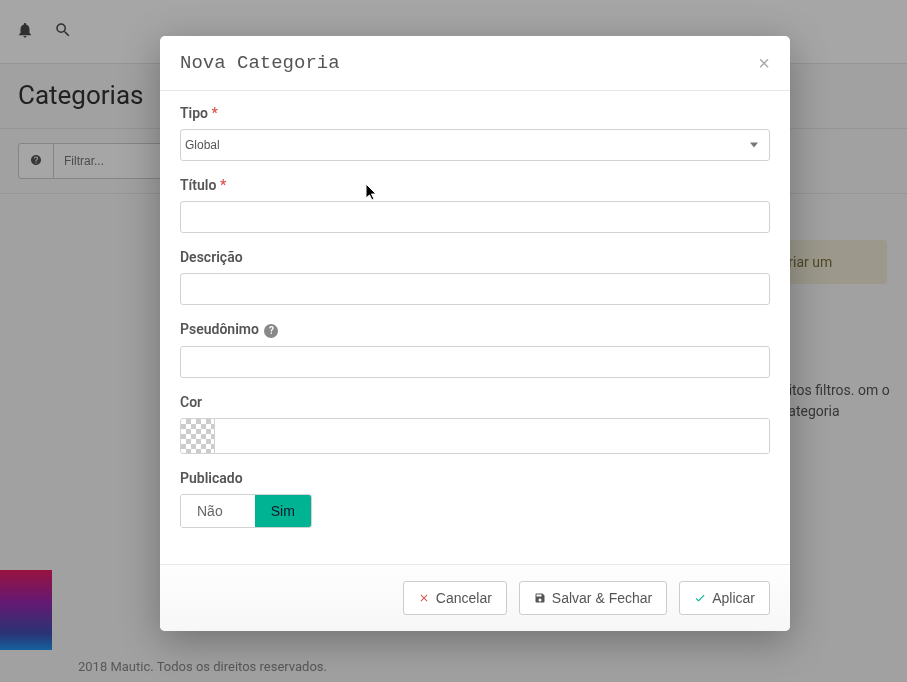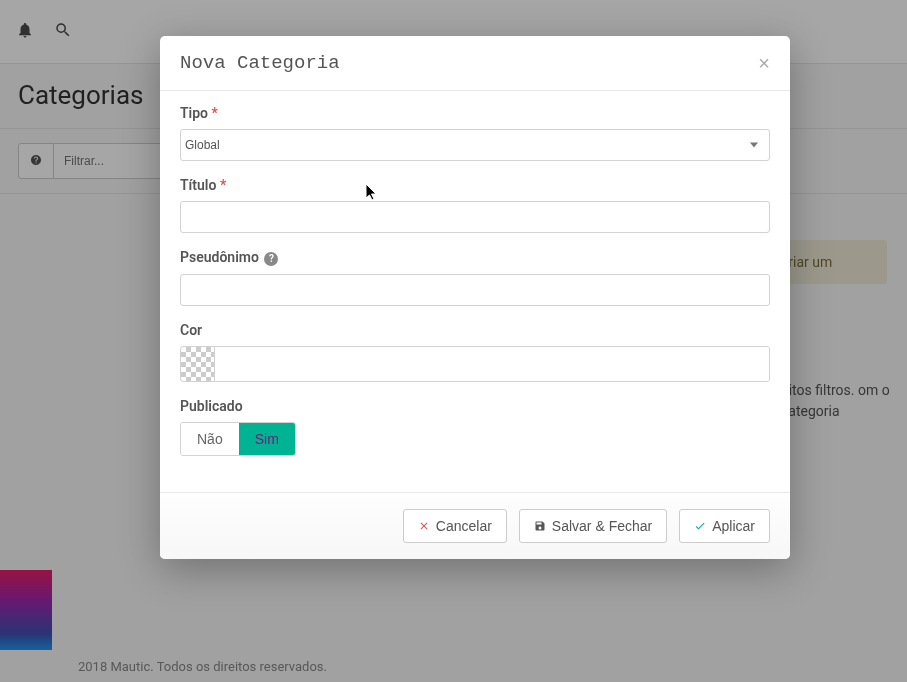--- a/index.html
+++ b/index.html
@@ -222,21 +222,22 @@
     .toggle-btn {
       padding: 8px 16px;
       font-size: 14px;
       background: #fff;
       border: none;
       color: #666;
       cursor: pointer;
     }
     .toggle-btn.active {
       background: #00b393;
-      color: #701a75;
+      color: #0f172a;
+      margin-left: 16px;
     }
     .modal-footer {
       padding: 16px 20px;
       border-top: 1px solid #e8e8e8;
       display: flex;
       justify-content: flex-end;
       gap: 12px;
       background: linear-gradient(#fefefe, #f7f7f7);
       border-radius: 0 0 5px 5px;
     }
@@ -330,20 +331,24 @@
     </div>
 
     <div class="form-group">
       <label class="form-label">
         <span>Título</span>
         <span class="required">*</span>
       </label>
       <input class="form-control" type="text" value="" style="">
     </div>
 
+    <div class="form-group">
+      <label class="form-label">Descrição</label>
+      <input class="form-control" type="text" value="" style="">
+    </div>
 
     <div class="form-group">
       <label class="form-label">
         <span>Pseudônimo</span>
         <span class="help-icon">?</span>
       </label>
       <input class="form-control" type="text" value="" style="">
     </div>
 
     <div class="form-group">

